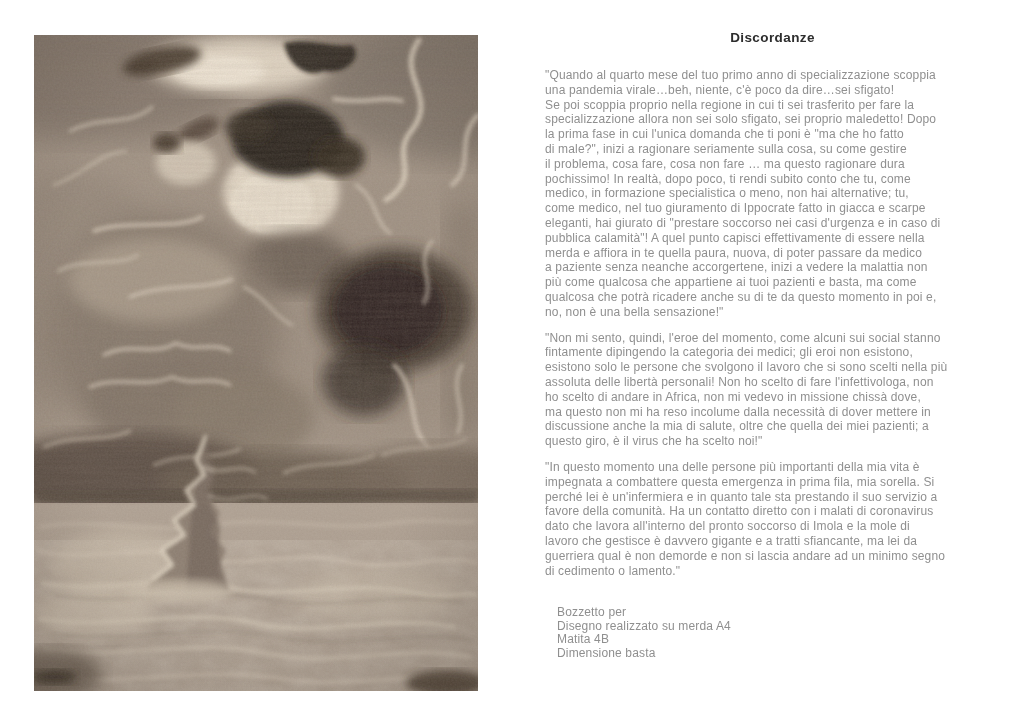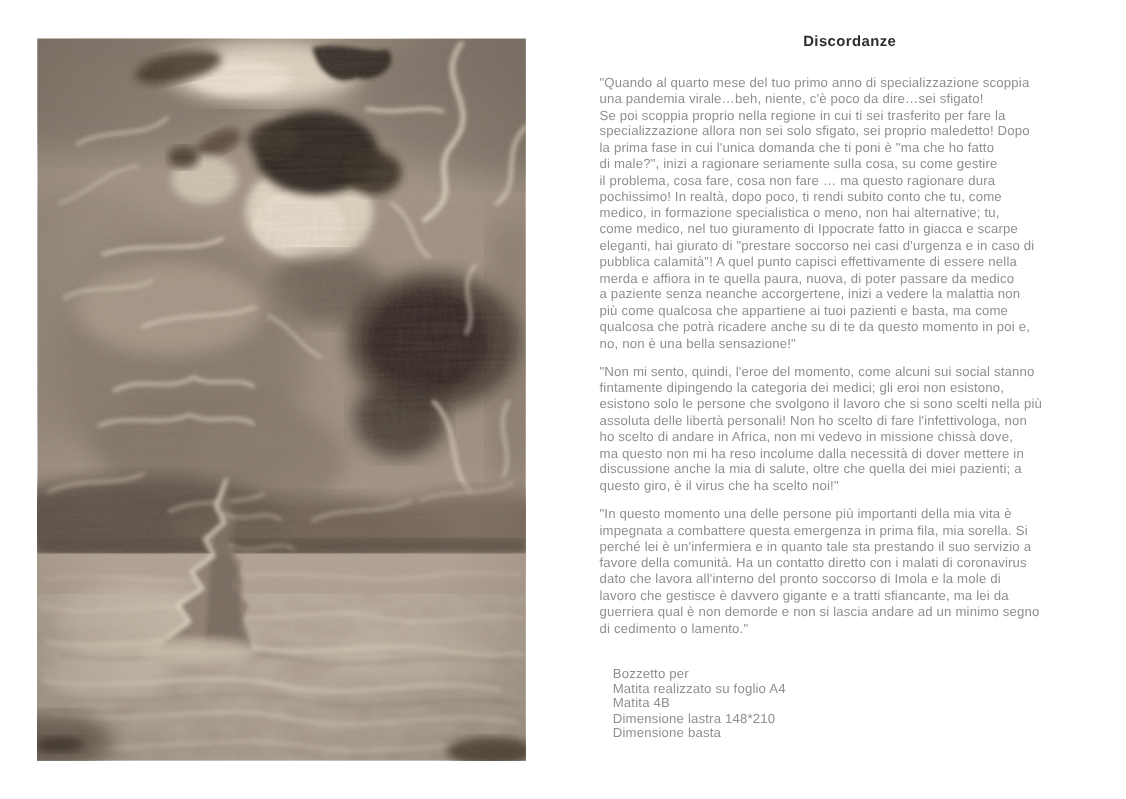--- a/index.html
+++ b/index.html
@@ -236,20 +236,19 @@
 impegnata a combattere questa emergenza in prima fila, mia sorella. Si
 perché lei è un'infermiera e in quanto tale sta prestando il suo servizio a
 favore della comunità. Ha un contatto diretto con i malati di coronavirus
 dato che lavora all'interno del pronto soccorso di Imola e la mole di
 lavoro che gestisce è davvero gigante e a tratti sfiancante, ma lei da
 guerriera qual è non demorde e non si lascia andare ad un minimo segno
 di cedimento o lamento."</p>
 
     <div class="caption">
       <div class="cap-line">Bozzetto per</div>
-      <div class="cap-line">Matita realizzato su foglio A4</div>
+      <div class="cap-line">Disegno realizzato su merda A4</div>
       <div class="cap-line">Matita 4B</div>
-      <div class="cap-line">Dimensione lastra 148*210</div>
       <div class="cap-line">Dimensione basta</div>
     </div>
   </div>
 
 </div>
 
 </body></html>

